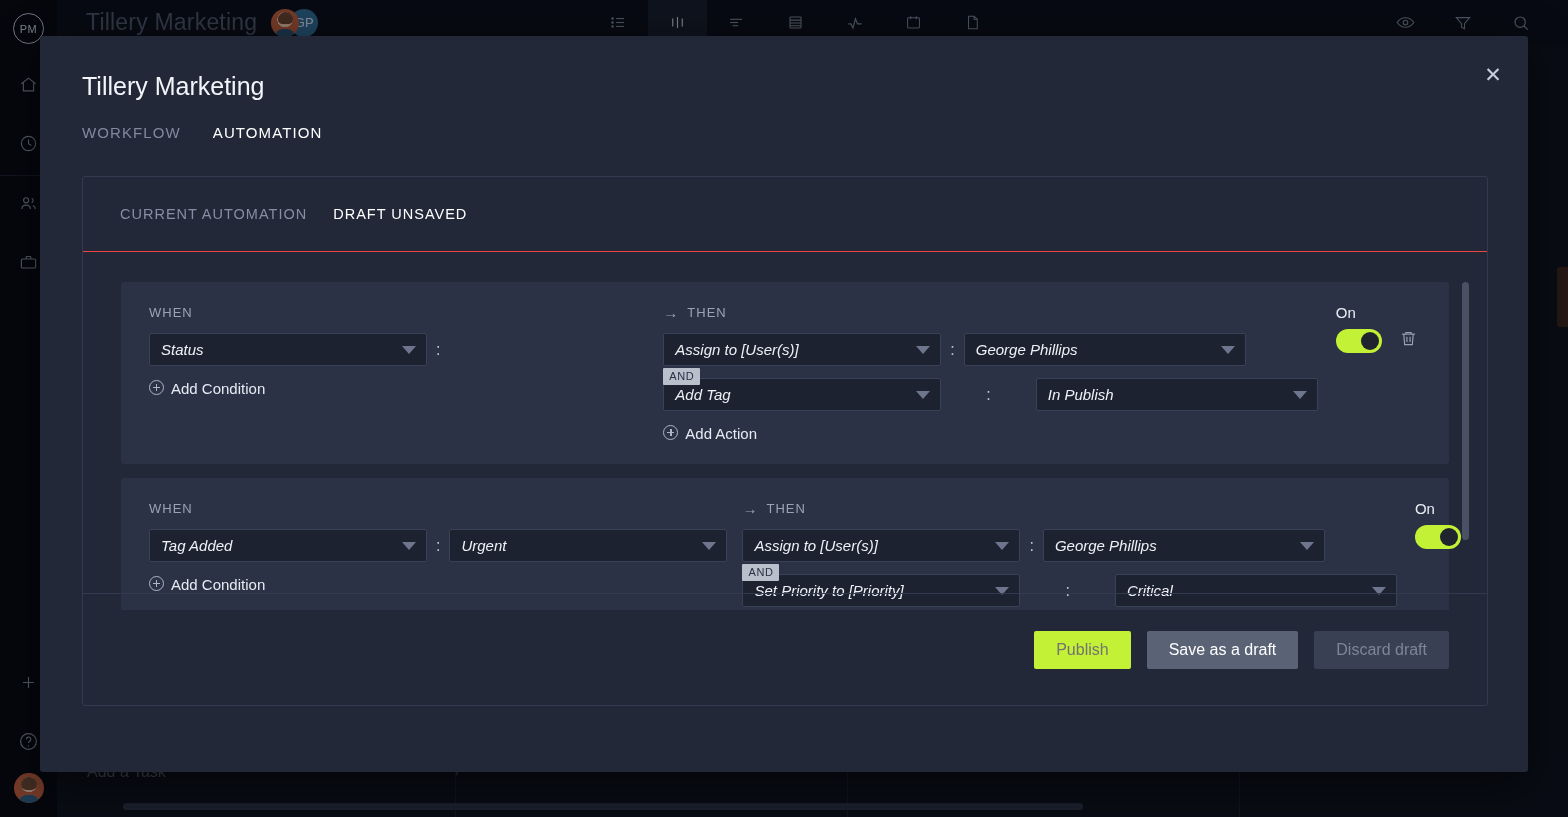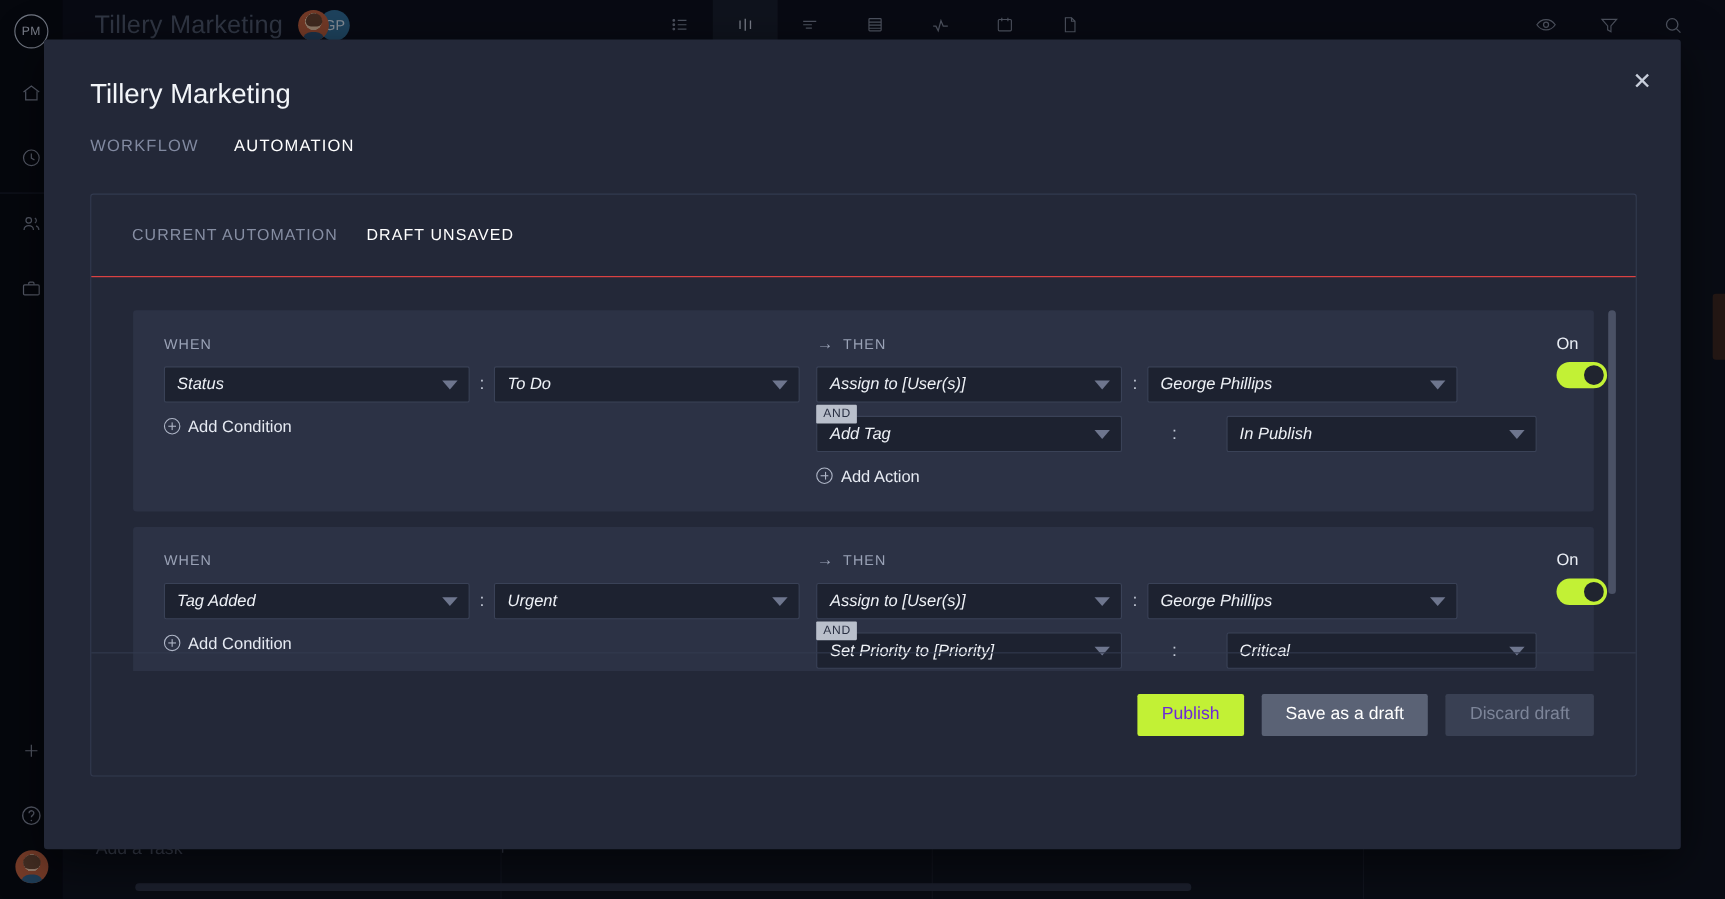--- a/index.html
+++ b/index.html
@@ -212,21 +212,21 @@
 
   .panel-footer {
     position: absolute; left: 0; right: 0; bottom: 0; height: 112px;
     border-top: 1px solid #323a4f; display: flex; align-items: center; justify-content: flex-end;
     padding-right: 38px; gap: 16px;
   }
   .btn {
     height: 38px; border-radius: 2px; font-size: 16px; border: none; cursor: pointer;
     padding: 0 22px; font-family: "Liberation Sans", sans-serif;
   }
-  .btn-publish { background: #c2f135; color: #6d28d9; }
+  .btn-publish { background: #c2f135; color: #737373; }
   .btn-draft { background: #5a6275; color: #ffffff; }
   .btn-discard { background: #39405339; background: #394053; color: #7d8599; }
 </style>
 </head>
 <body>
 
 <div id="root">
 
   <div class="app-bg">
 
@@ -412,24 +412,20 @@
           <div class="rule">
             <div class="rule-cols">
               <div class="col-when">
                 <div class="sec-label">WHEN</div>
                 <div class="row">
                   <div class="sel sel-a">
                     <span>Status</span>
                     <span class="caret"></span>
                   </div>
                   <span class="colon">:</span>
-                  <div class="sel sel-b">
-                    <span>To Do</span>
-                    <span class="caret"></span>
-                  </div>
                 </div>
                 <div class="addlink">
                   <span class="plus-circ"></span>
                   <span>Add Condition</span>
                 </div>
               </div>
 
               <div class="col-then then">
                 <div class="sec-label">
                   <span class="arrow-glyph">→</span>

